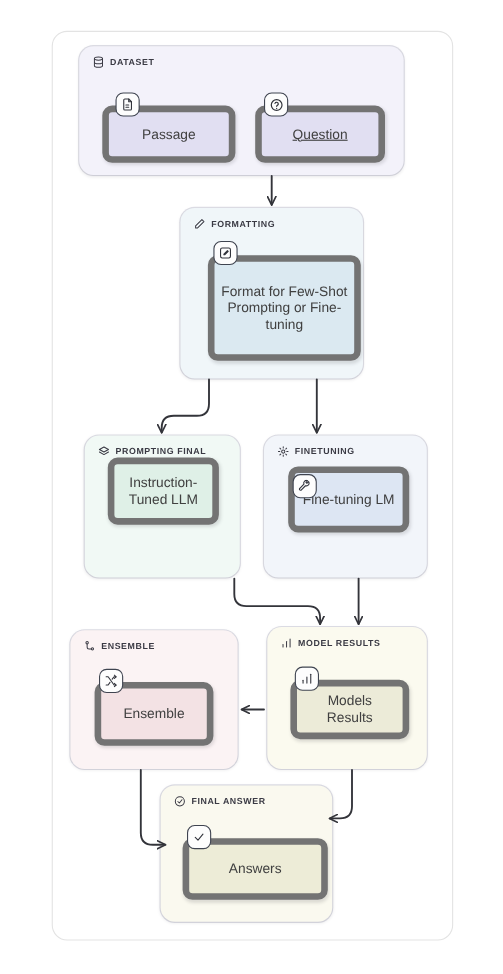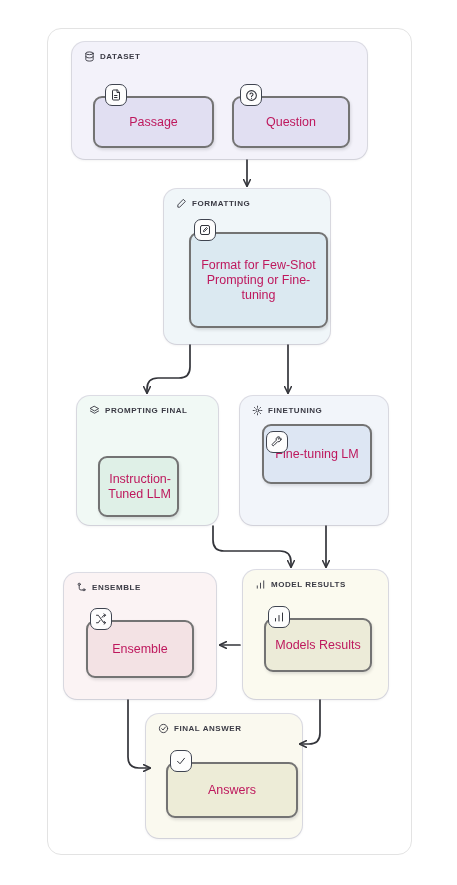--- a/index.html
+++ b/index.html
@@ -59,29 +59,29 @@
     letter-spacing: 0.55px;
     color: #3a3a44;
     font-weight: 600;
     white-space: nowrap;
     text-align: center;
   }
   .group-label svg { display: block; }
   .node {
     position: absolute;
     border-radius: 9px;
-    border: 2px solid #737373;
+    border: 6px solid #737373;
     box-sizing: border-box;
     display: flex;
     align-items: center;
     justify-content: center;
     text-align: center;
     font-size: 12.5px;
     line-height: 15px;
-    color: #be185d;
+    color: #404040;
     z-index: 3;
     box-shadow: 1px 2px 3px rgba(40,40,50,0.14);
   }
   .node-label { padding: 0 6px; }
   
   .badge {
     position: absolute;
     width: 22px;
     height: 22px;
     border-radius: 7px;
@@ -137,21 +137,21 @@
   </div>
   <div class="badge" style="left:105px; top:84px;">
     <svg width="12" height="12" viewBox="0 0 24 24" fill="none" stroke="#32343c" stroke-width="2" stroke-linecap="round" stroke-linejoin="round">
       <path d="M14 2H7a2 2 0 0 0-2 2v16a2 2 0 0 0 2 2h10a2 2 0 0 0 2-2V7z"></path>
       <polyline points="14 2 14 7 19 7"></polyline>
       <line x1="9" y1="13" x2="14" y2="13"></line>
       <line x1="9" y1="17" x2="14" y2="17"></line>
     </svg>
   </div>
 
-  <div class="node n-dataset" style="left:232px; top:96px; width:118px; height:52px;">
+  <div class="node n-dataset" style="left:232px; top:96px; width:118px; height:52px;text-decoration:underline;">
     <span class="node-label">Question</span>
   </div>
   <div class="badge" style="left:240px; top:84px;">
     <svg width="13" height="13" viewBox="0 0 24 24" fill="none" stroke="#32343c" stroke-width="2" stroke-linecap="round" stroke-linejoin="round">
       <circle cx="12" cy="12" r="9"></circle>
       <path d="M9.2 9.2a2.9 2.9 0 0 1 5.6 1c0 1.9-2.8 2.3-2.8 4"></path>
       <line x1="12" y1="17.5" x2="12" y2="17.6"></line>
     </svg>
   </div>
 
@@ -181,21 +181,21 @@
       <span>
         <svg width="11" height="11" viewBox="0 0 24 24" fill="none" stroke="#3a3a44" stroke-width="2" stroke-linecap="round" stroke-linejoin="round">
           <polygon points="12 3 21 8 12 13 3 8"></polygon>
           <polyline points="3 13 12 18 21 13"></polyline>
         </svg>
       </span>
       <span>PROMPTING FINAL</span>
     </div>
   </div>
 
-  <div class="node n-prompt" style="left:98px; top:456px; width:81px; height:61px;text-align:right;">
+  <div class="node n-prompt" style="left:98px; top:416px; width:101px; height:61px;">
     <span class="node-label">Instruction-Tuned LLM</span>
   </div>
 
   <div class="group g-finetune" style="left:240px; top:396px; width:148px; height:129px;">
     <div class="group-label">
       <span>
         <svg width="11" height="11" viewBox="0 0 24 24" fill="none" stroke="#3a3a44" stroke-width="2" stroke-linecap="round" stroke-linejoin="round">
           <circle cx="12" cy="12" r="3.2"></circle>
           <path d="M12 2.5v2.6M12 18.9v2.6M21.5 12h-2.6M5.1 12H2.5M18.7 5.3l-1.8 1.8M7.1 16.9l-1.8 1.8M18.7 18.7l-1.8-1.8M7.1 7.1 5.3 5.3"></path>
         </svg>

